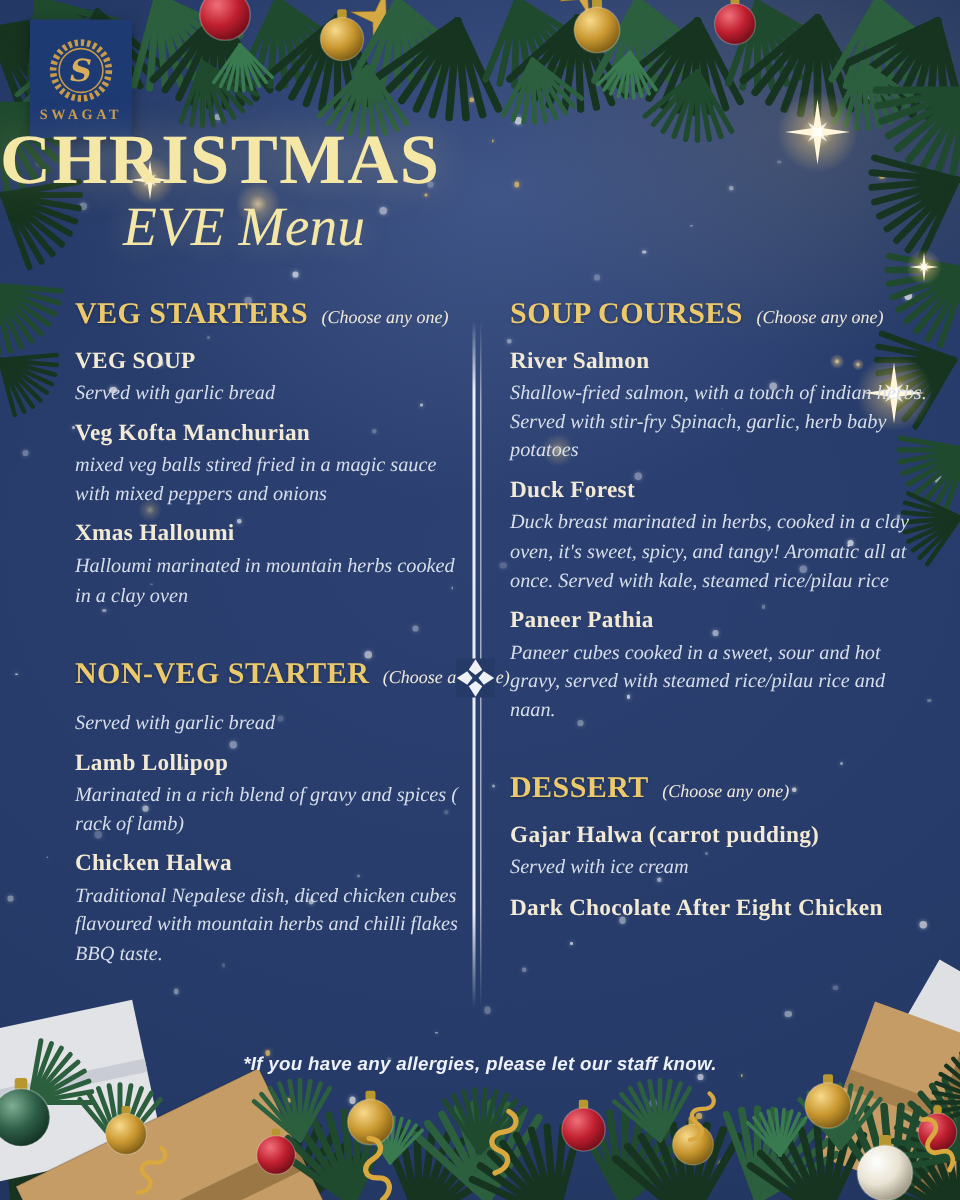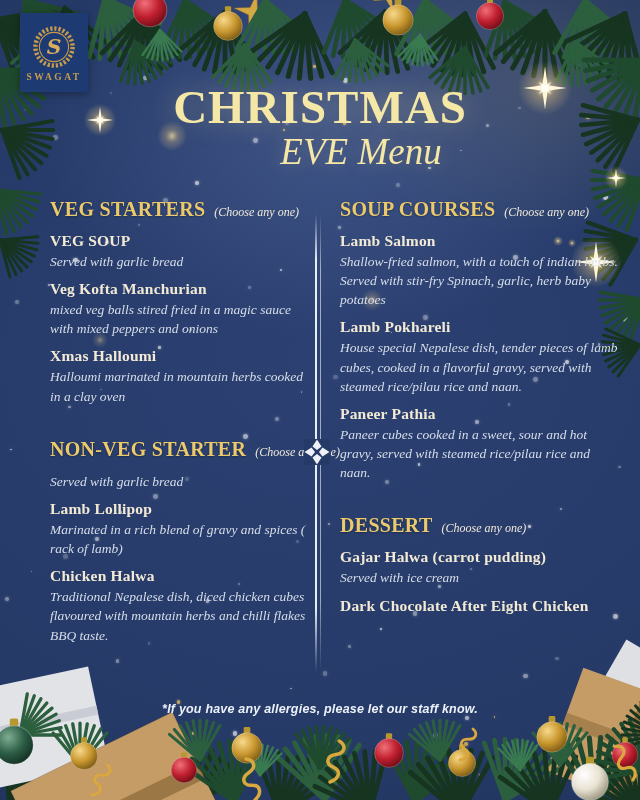--- a/index.html
+++ b/index.html
@@ -16,21 +16,21 @@
   .star-dot.gold{background:#e4bd62;box-shadow:0 0 3px rgba(230,190,100,.9);}
   .deco{position:absolute;inset:0;pointer-events:none;}
 
   
   .logo{position:absolute;left:20px;top:13px;width:68px;height:79px;background:#1e3a73;
         display:flex;flex-direction:column;align-items:center;justify-content:center;gap:2px;
         box-shadow:0 2px 8px rgba(0,0,0,.35);}
   .brand-name{font-size:9.5px;letter-spacing:2.4px;color:#c99c4d;font-weight:bold;}
 
   
-  .title-block{position:absolute;left:0;right:0;top:80px;text-align:center;}
+  .title-block{position:absolute;left:0;right:0;top:80px;text-align:left;}
   .title-main{margin:0;font-size:47px;font-weight:bold;letter-spacing:1px;color:#f5e7a6;
               text-shadow:0 0 26px rgba(245,225,150,.35);}
   .title-script{margin:-4px 0 0 0;font-size:37px;font-style:italic;color:#f5e7a6;
                 padding-left:82px;text-shadow:0 0 18px rgba(245,225,150,.25);}
 
   
   .columns{position:absolute;left:50px;top:198px;width:570px;display:flex;gap:28px;}
   .col{display:flex;flex-direction:column;}
   .col.left{width:262px;}
   .col.right{width:280px;}
@@ -411,26 +411,26 @@
           </div>
         </section>
       </div>
     <div class="col right">
         <section class="menu-section">
           <div class="sec-head">
             <h2 class="sec-title">SOUP COURSES</h2>
             <span class="sec-note">(Choose any one)</span>
           </div>
           <div class="menu-item">
-            <div class="item-name">Lamb Salmon</div>
+            <div class="item-name">River Salmon</div>
             <div class="item-desc">Shallow-fried salmon, with a touch of indian herbs. Served with stir-fry Spinach, garlic, herb baby potatoes</div>
           </div>
           <div class="menu-item">
-            <div class="item-name">Lamb Pokhareli</div>
-            <div class="item-desc">House special Nepalese dish, tender pieces of lamb cubes, cooked in a flavorful gravy, served with steamed rice/pilau rice and naan.</div>
+            <div class="item-name">Duck Forest</div>
+            <div class="item-desc">Duck breast marinated in herbs, cooked in a clay oven, it's sweet, spicy, and tangy! Aromatic all at once. Served with kale, steamed rice/pilau rice</div>
           </div>
           <div class="menu-item">
             <div class="item-name">Paneer Pathia</div>
             <div class="item-desc">Paneer cubes cooked in a sweet, sour and hot gravy, served with steamed rice/pilau rice and naan.</div>
           </div>
         </section>
         <section class="menu-section">
           <div class="sec-head">
             <h2 class="sec-title">DESSERT</h2>
             <span class="sec-note">(Choose any one)</span>

